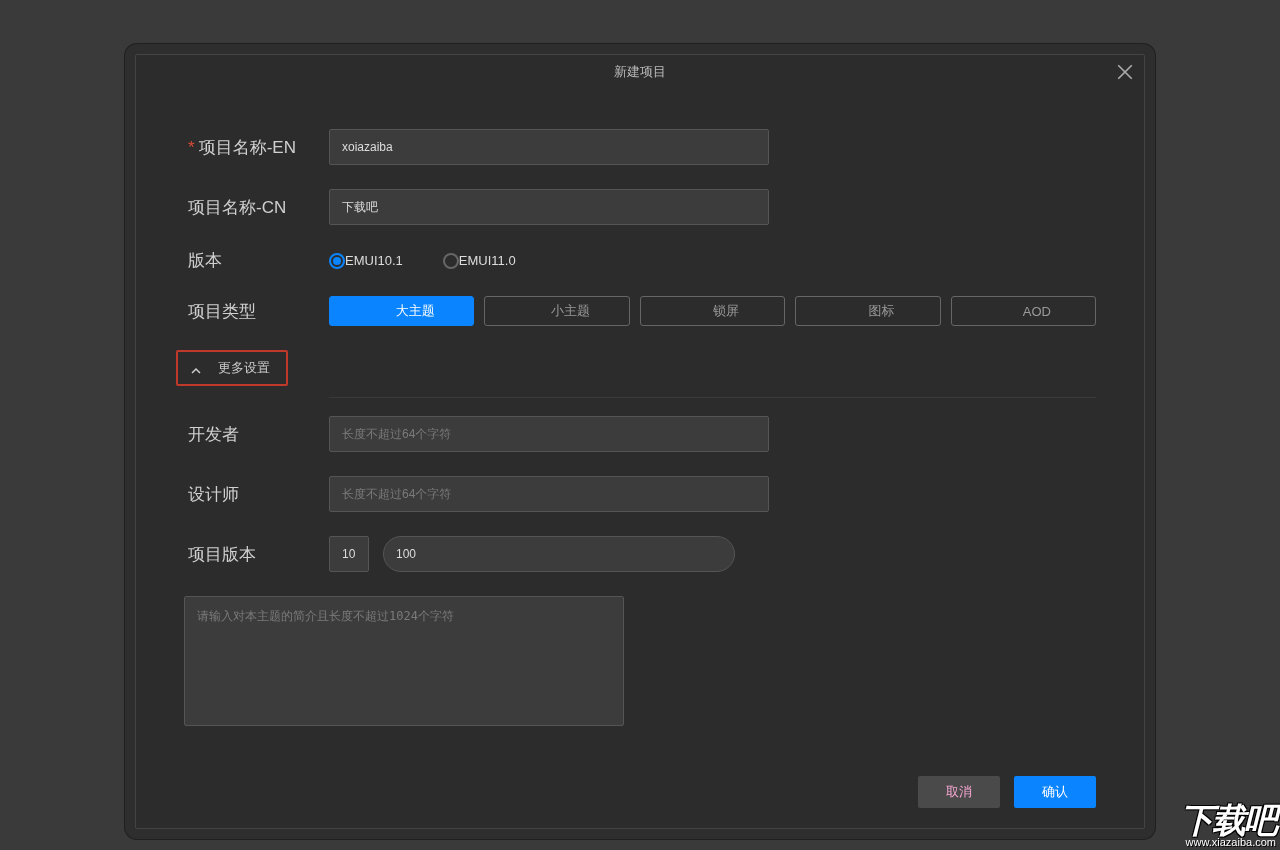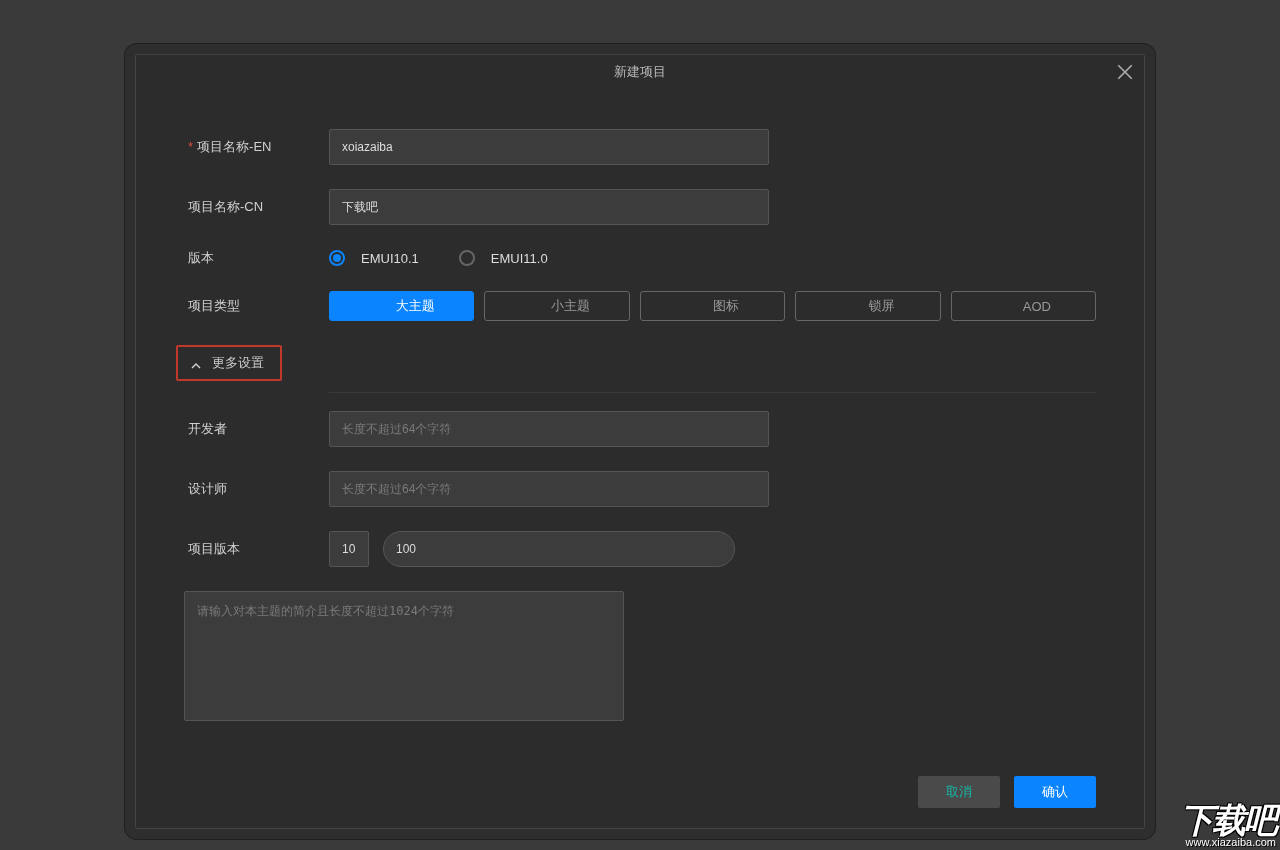--- a/index.html
+++ b/index.html
@@ -61,21 +61,21 @@
     display: flex;
     align-items: center;
     margin-bottom: 24px;
   }
   .row.align-top { align-items: flex-start; }
   .label-col {
     width: 145px;
     flex-shrink: 0;
     padding-left: 4px;
     color: #d0d0d0;
-    font-size: 13px;
+    font-size: 17px;
   }
   .required-star { color: #d94a3a; margin-right: 4px; }
   .field-col {
     flex: 1;
     display: flex;
     align-items: center;
     gap: 14px;
     flex-wrap: wrap;
   }
   .text-input {
@@ -83,21 +83,21 @@
     border: 1px solid #555;
     color: #ddd;
     height: 36px;
     padding: 0 12px;
     font-size: 12px;
     width: 440px;
     border-radius: 2px;
   }
   .text-input::placeholder { color: #7a7a7a; }
   .radio-group { display: flex; gap: 40px; align-items: center; }
-  .radio-item { display: flex; align-items: center; gap: 16px; cursor: pointer; color: #ddd; }
+  .radio-item { display: flex; align-items: center; gap: 0; cursor: pointer; color: #ddd; }
   .radio-circle {
     width: 16px; height: 16px; border-radius: 50%;
     border: 2px solid #666; position: relative;
     display: inline-block; flex-shrink: 0;
   }
   .radio-circle.selected { border-color: #0a84ff; }
   .radio-circle.selected::after {
     content: ""; position: absolute; left: 2px; top: 2px;
     width: 8px; height: 8px; border-radius: 50%; background: #0a84ff;
   }
@@ -114,21 +114,21 @@
     display: flex; align-items: center; justify-content: center; padding-left: 27px;
   }
   .type-btn.active {
     background: #0a84ff;
     border-color: #0a84ff;
     color: #fff;
   }
   .more-settings-toggle {
     display: inline-flex;
     align-items: flex-end;
-    gap: 10px;
+    gap: 16px;
     padding: 7px 16px 7px 12px;
     color: #ccc;
     font-size: 13px;
     cursor: pointer;
     border: 2px solid #c0392b;
     border-radius: 2px;
     margin-left: -8px;
   }
   .chevron { display: inline-block; }
   .chevron svg { width: 12px; height: 12px; display: block; }
@@ -161,21 +161,21 @@
     padding: 0 48px 20px 0;
   }
   .btn {
     height: 32px;
     padding: 0 28px;
     border-radius: 2px;
     border: none;
     cursor: pointer;
     font-size: 13px;
   }
-  .btn-cancel { background: #4a4a4a; color: #14b8a6; text-align: center; }
+  .btn-cancel { background: #4a4a4a; color: #f9a8d4; text-align: center; }
   .btn-confirm { background: #0a84ff; color: #fff; }
   .watermark {
     position: absolute;
     right: 4px;
     bottom: 2px;
     text-align: right;
     color: #fff;
     font-family: Arial, sans-serif;
     pointer-events: none;
     line-height: 1;
@@ -241,22 +241,22 @@
           </div>
         </div>
       </div>
 
       <div class="row">
         <div class="label-col">项目类型</div>
         <div class="field-col">
           <div class="type-buttons">
             <div class="type-btn active">大主题</div>
             <div class="type-btn">小主题</div>
+            <div class="type-btn">锁屏</div>
             <div class="type-btn">图标</div>
-            <div class="type-btn">锁屏</div>
             <div class="type-btn">AOD</div>
           </div>
         </div>
       </div>
 
       <div class="row">
         <div class="more-settings-toggle">
           <span class="chevron">
             <svg viewBox="0 0 12 12">
                 <polyline points="2,8 6,4 10,8" fill="none" stroke="#ccc" stroke-width="1.5"></polyline>

